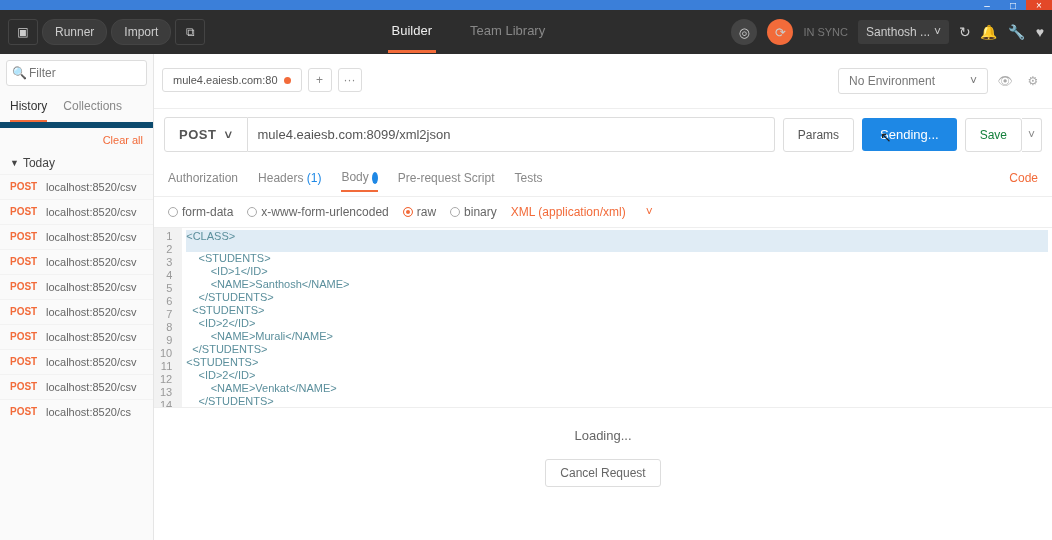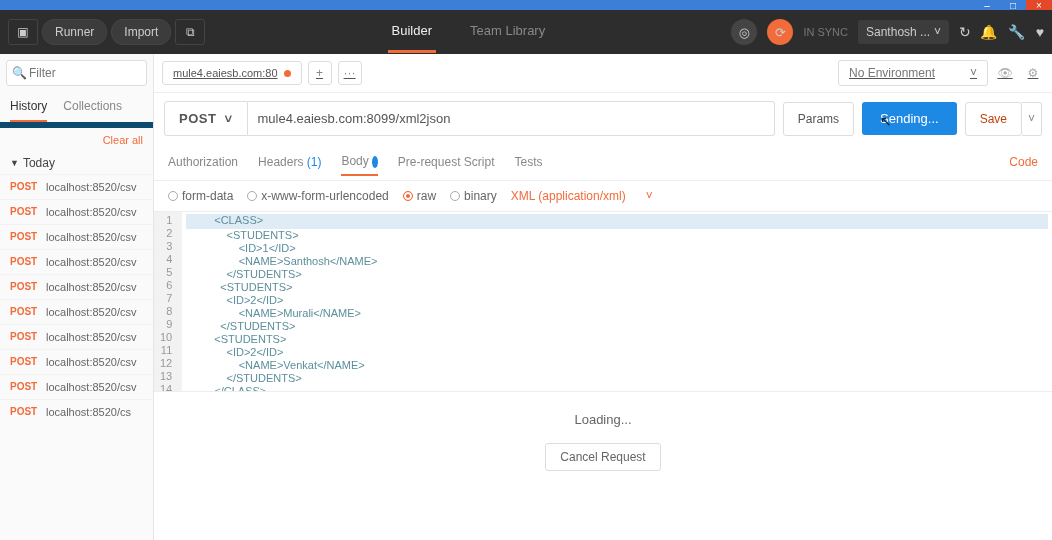--- a/index.html
+++ b/index.html
@@ -40,55 +40,55 @@
 .hgroup { padding: 4px 10px; color: #444; font-size: 12px; display: flex; align-items: center; gap: 4px; }
 .hgroup .caret { font-size: 9px; }
 .hist-list { overflow-y: auto; flex: 1; }
 .hist-item { display: flex; gap: 8px; padding: 6px 10px; font-size: 11px; color: #666; cursor: pointer; border-top: 1px solid #f2f2f2; }
 .hist-item .method { color: #f26b3a; font-weight: 600; font-size: 10px; width: 28px; }
 .hist-item .url { flex: 1; overflow: hidden; white-space: nowrap; text-overflow: ellipsis; }
 
 
 .main { flex: 1; display: flex; flex-direction: column; }
 
-.tabbar { display: flex; align-items: center; padding: 6px 8px; gap: 6px; border-bottom: 1px solid #eee; text-decoration: underline; }
+.tabbar { display: flex; align-items: flex-start; padding: 14px 8px; gap: 6px; border-bottom: 1px solid #eee; }
 .tab { display: flex; align-items: center; gap: 6px; padding: 5px 10px; background: #fff; border: 1px solid #ddd; border-radius: 3px; font-size: 11px; color: #555; }
 .tab .dot { width: 7px; height: 7px; border-radius: 50%; background: #f26b3a; }
 .tab-add, .tab-more { width: 24px; height: 24px; border: 1px solid #ddd; border-radius: 3px; display: flex; align-items: center; justify-content: center; color: #888; cursor: pointer; }
 .tabbar-right { margin-left: auto; display: flex; align-items: center; gap: 6px; }
 .env-box { display:flex;align-items:center;gap:6px;padding: 5px 10px; border: 1px solid #ddd; border-radius: 3px; color: #777; font-size: 12px; width: 150px; justify-content: space-between; }
 .env-icon { width: 22px; height: 22px; display: flex; align-items: center; justify-content: center; color: #aaa; }
 
 .reqrow { display: flex; align-items: center; padding: 8px 10px; gap: 0; }
 .method-select { display:flex;align-items:center;gap:8px;padding: 9px 14px; border: 1px solid #ddd; border-radius: 3px 0 0 3px; color: #555; font-weight: 600; font-size: 13px; letter-spacing: 0.5px; }
 .url-input { flex: 1; padding: 9px 10px; border: 1px solid #ddd; border-left: none; border-radius: 0 3px 3px 0; font-size: 13px; color: #555; }
 .params-btn { margin-left: 8px; padding: 9px 14px; border: 1px solid #ddd; border-radius: 3px; color: #555; cursor: pointer; }
 .send-btn { margin-left: 8px; padding: 9px 18px; background: #1e88e5; color: #fff; border: none; border-radius: 3px; font-size: 13px; cursor: pointer; position: relative; }
 .send-btn .cursor { position: absolute; font-size: 14px; color:#222; top: 11px; left: 18px; }
-.save-btn { margin-left: 8px; padding: 9px 14px; border: 1px solid #ddd; border-radius: 3px; color: #c2410c; cursor: pointer; }
+.save-btn { margin-left: 8px; padding: 9px 14px; border: 1px solid #ddd; border-radius: 3px; color: #15803d; cursor: pointer; }
 .save-caret { padding: 9px 6px; border: 1px solid #ddd; border-left: none; border-radius: 0 3px 3px 0; color: #888; }
 
 .subtabs { display: flex; align-items: center; gap: 20px; padding: 4px 14px; border-bottom: 1px solid #eee; }
 .subtabs span { padding: 6px 0; color: #888; font-size: 12px; cursor: pointer; }
 .subtabs .count { color: #1e88e5; }
 .subtabs .active { color: #333; border-bottom: 2px solid #f26b3a; }
 .subtabs .bdot { display: inline-block; width: 6px; height: 6px; border-radius: 50%; background: #1e88e5; margin-left: 3px; vertical-align: middle; }
 .subtabs .right { margin-left: auto; color: #f26b3a; }
 
 .body-opts { display: flex; align-items: center; gap: 14px; padding: 8px 14px; border-bottom: 1px solid #eee; font-size: 12px; color: #666; }
 .body-opts label { display: flex; align-items: center; gap: 4px; cursor: pointer; }
 .radio { width: 10px; height: 10px; border: 1px solid #aaa; border-radius: 50%; display: inline-block; }
 .radio.on { background: #f26b3a; border-color: #f26b3a; box-shadow: inset 0 0 0 2px #fff; }
 .content-type { color: #f26b3a; display: flex; align-items: center; gap: 20px; }
 
 .editor { display: flex; border-bottom: 1px solid #eee; max-height: 180px; overflow: hidden; }
 .gutter { background: #f2f2f2; color: #999; text-align: right; padding: 2px 6px 2px 2px; font-family: Consolas, monospace; font-size: 11px; line-height: 13px; user-select: none; }
 .gutter .gl { padding: 0 4px; }
 .code { flex: 1; font-family: Consolas, monospace; font-size: 11px; line-height: 13px; padding: 2px 4px; white-space: pre; color: #5b8f9c; }
-.code .line { height: 15px; padding-left: 28px; }
+.code .line { height: 22px; }
 .code .hl { background: #e0ecf5; display: block; }
 
 .loading { text-align: center; padding: 20px 0 10px; color: #666; font-size: 13px; }
 .cancel-btn { display: block; margin: 6px auto; padding: 6px 14px; border: 1px solid #ddd; border-radius: 3px; color: #666; cursor: pointer; background: #fff; font-size: 12px; }
 
 </style>
 </head>
 <body>
 
 <div class="titlebar">

